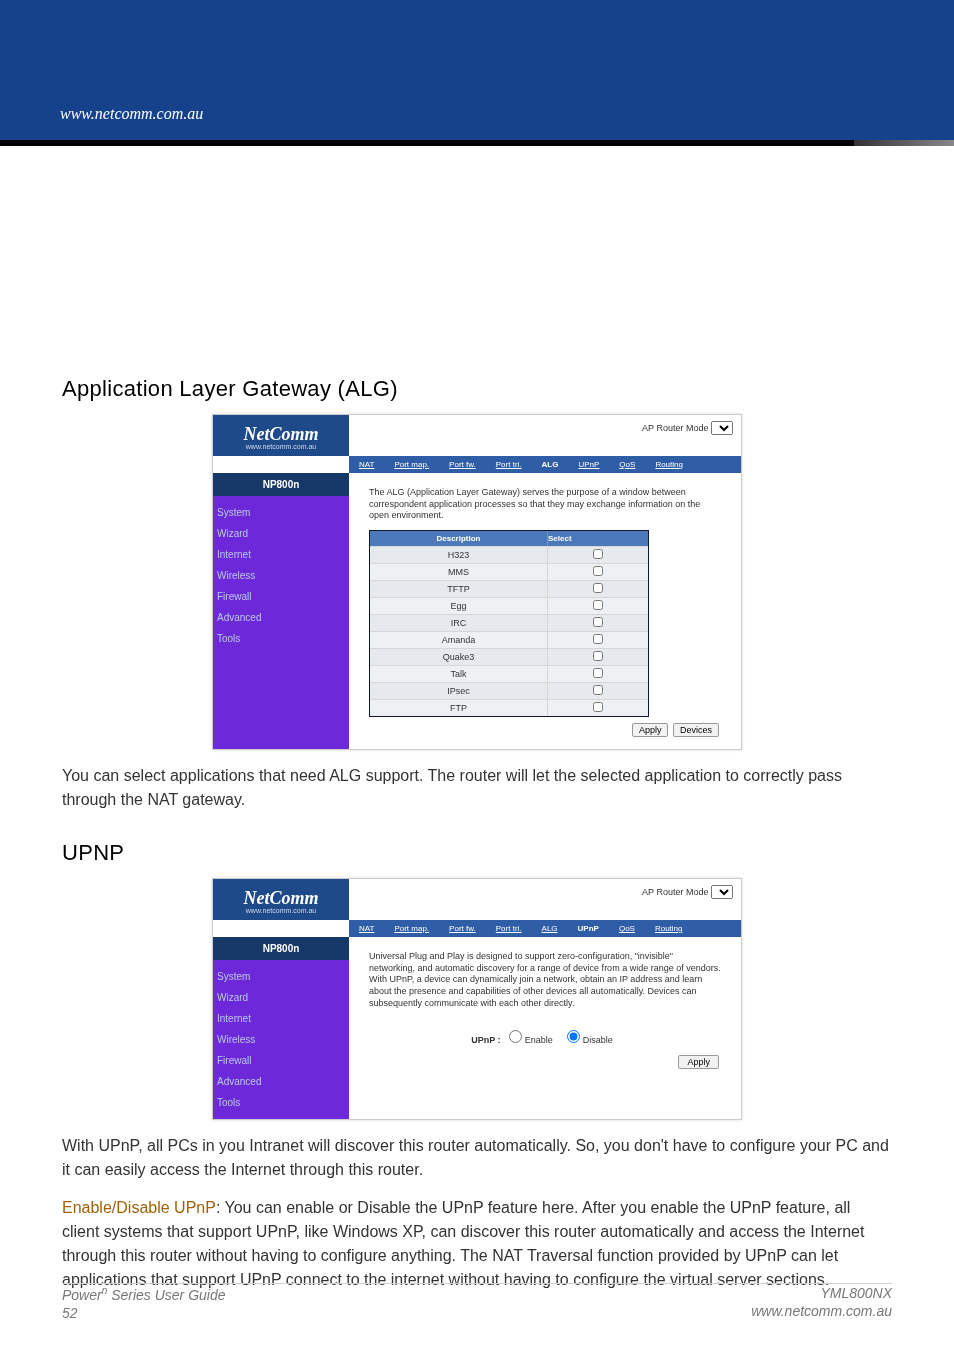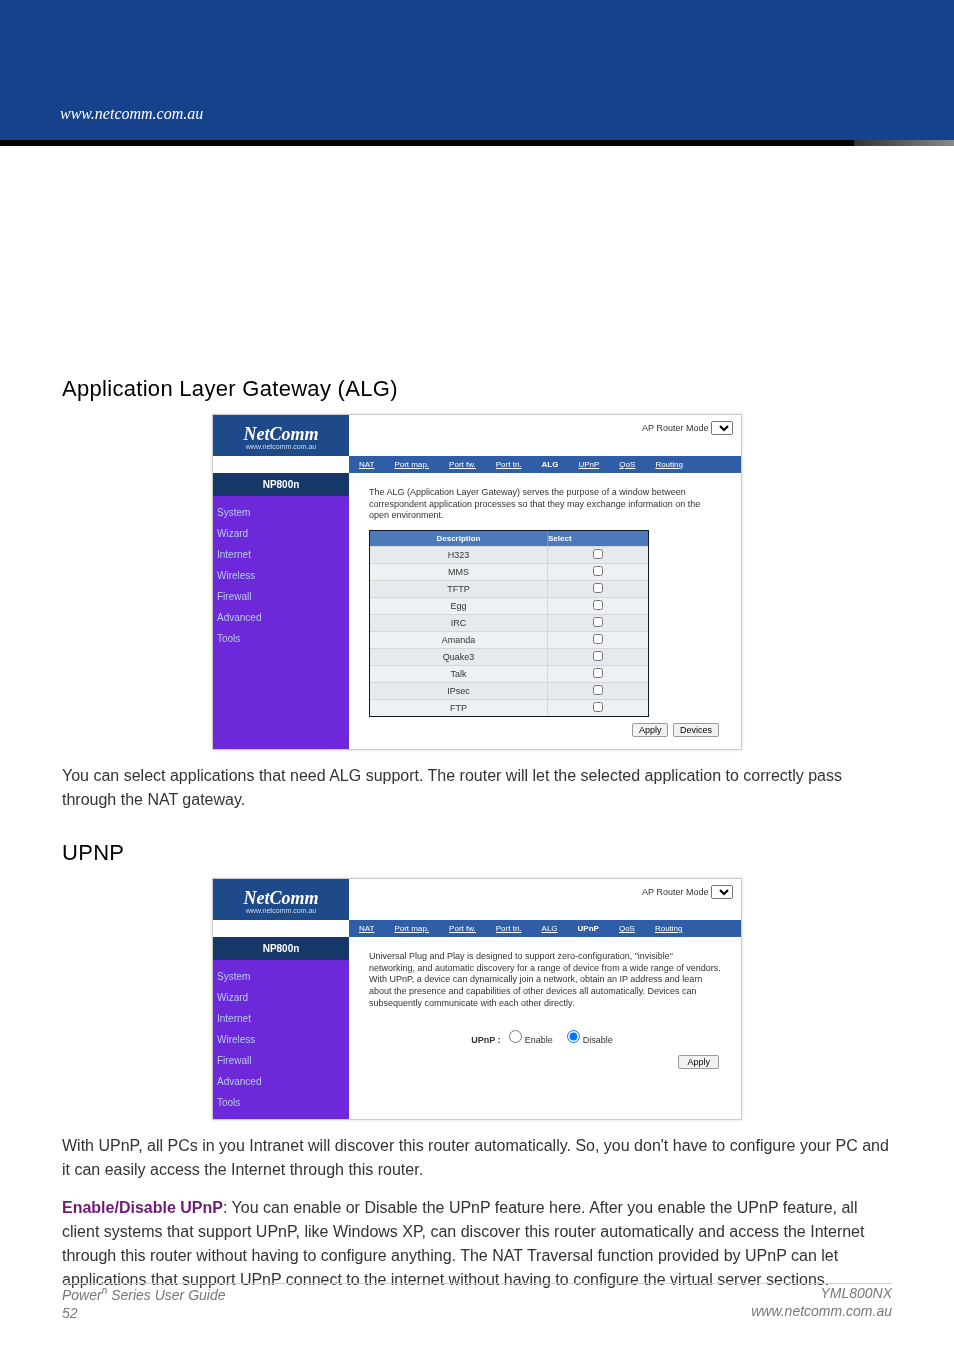--- a/index.html
+++ b/index.html
@@ -11,21 +11,21 @@
 .logo-url { position: absolute; left: 60px; top: 105px; font-family: Georgia, serif; font-style: italic; font-size: 16px; color: #fff; }
 .top-rule { width: 100%; height: 6px; background: #000; position: relative; }
 .top-rule::after { content:''; position:absolute; right:0; top:0; width:100px; height:6px; background: linear-gradient(to right,#333,#888);}
 
 .content { padding: 30px 62px 0 62px; }
 
 .section-title { color: #000000; font-size: 22px; font-weight: normal; margin: 200px 0 12px 0; letter-spacing: 0.3px; }
 .section-title.upnp { margin-top: 28px; }
 
 .body-text { font-size: 16px; color: #333; line-height: 1.5; margin: 14px 0; }
-.body-text b { font-weight: bold; color: #701a75; }
+.body-text b { font-weight: normal; color: #a16207; }
 
 .ss { width: 530px; margin: 0 auto; border: 1px solid #ccc; box-shadow: 0 0 3px rgba(0,0,0,.15); background:#fff; }
 .ss-top { display:flex; }
 .ss-brand { width: 136px; background: #1f4a8a; color:#fff; padding:10px 8px 6px; text-align:center; }
 .ss-brand .bl { font-family: Georgia, serif; font-style: italic; font-weight:bold; font-size:18px; line-height:1; }
 .ss-brand .bu { font-size:7px; color:#cfd9ea; }
 .ss-mode { flex:1; text-align:right; padding:6px 8px; font-size:9px; color:#333; }
 .ss-mode select { font-size:9px; }
 .ss-tabs { margin-left:136px; background:#2f5ea6; display:flex; }
 .ss-tab { color:#fff; font-size:8px; padding:4px 10px; text-decoration: underline; cursor:pointer; }

